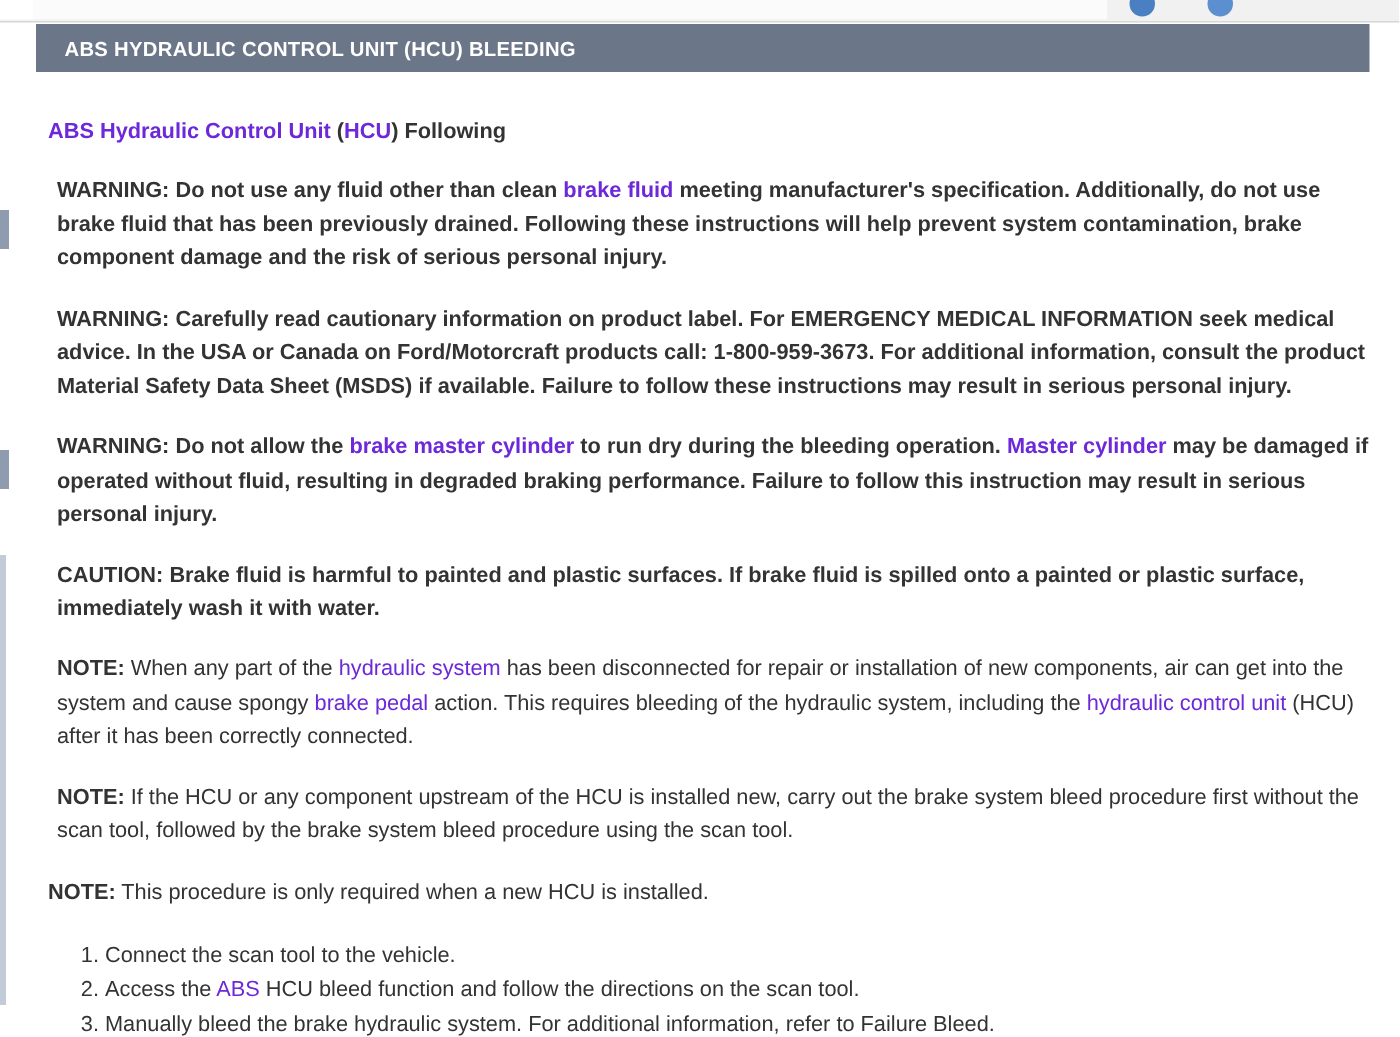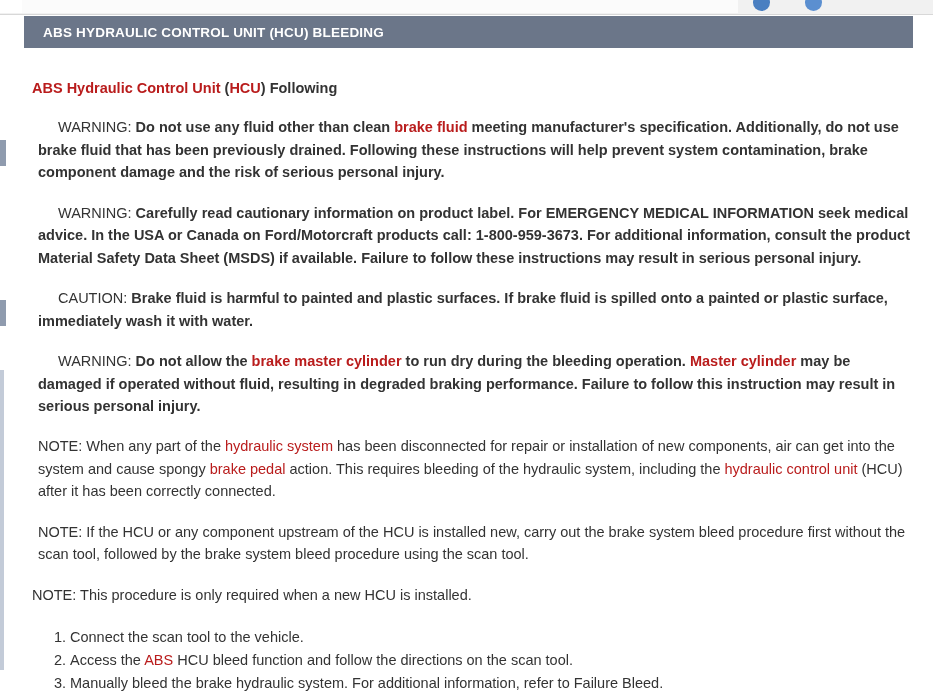--- a/index.html
+++ b/index.html
@@ -91,40 +91,39 @@
     width: 885px;
   }
   .heading {
     font-size: 14.5px;
     font-weight: bold;
     color: #333333;
     margin: 18px 0 0 0;
     line-height: 1.4;
   }
   a.link, .link {
-    color: #b91c1c;
+    color: #6d28d9;
     text-decoration: none;
     cursor: pointer;
   }
   .para {
     margin: 18px 0 0 0;
     line-height: 1.55;
   }
   .para.warn {
     font-weight: bold;
   }
   .para.note {
     font-weight: normal;
   }
   .para.note .lbl {
-    font-weight: normal;
+    font-weight: bold;
   }
   .para.warn .lbl {
-    font-weight: normal;
-    margin-left: 20px;
+    font-weight: bold;
   }
   ol.steps {
     margin: 20px 0 0 0;
     padding-left: 38px;
     line-height: 1.52;
   }
   ol.steps li {
     margin: 0 0 1px 0;
   }
   .indent1 { padding-left: 6px; }
@@ -157,25 +156,25 @@
 
     <p class="para warn indent1">
       <span class="lbl">WARNING:</span><span> Do not use any fluid other than clean </span><span class="link">brake fluid</span><span> meeting manufacturer's specification. Additionally, do not use brake fluid that has been previously drained. Following these instructions will help prevent system contamination, brake component damage and the risk of serious personal injury.</span>
     </p>
 
     <p class="para warn indent1">
       <span class="lbl">WARNING:</span><span> Carefully read cautionary information on product label. For EMERGENCY MEDICAL INFORMATION seek medical advice. In the USA or Canada on Ford/Motorcraft products call: 1-800-959-3673. For additional information, consult the product Material Safety Data Sheet (MSDS) if available. Failure to follow these instructions may result in serious personal injury.</span>
     </p>
 
     <p class="para warn indent1">
-      <span class="lbl">CAUTION:</span><span> Brake fluid is harmful to painted and plastic surfaces. If brake fluid is spilled onto a painted or plastic surface, immediately wash it with water.</span>
+      <span class="lbl">WARNING:</span><span> Do not allow the </span><span class="link">brake master cylinder</span><span> to run dry during the bleeding operation. </span><span class="link">Master cylinder</span><span> may be damaged if operated without fluid, resulting in degraded braking performance. Failure to follow this instruction may result in serious personal injury.</span>
     </p>
 
     <p class="para warn indent1">
-      <span class="lbl">WARNING:</span><span> Do not allow the </span><span class="link">brake master cylinder</span><span> to run dry during the bleeding operation. </span><span class="link">Master cylinder</span><span> may be damaged if operated without fluid, resulting in degraded braking performance. Failure to follow this instruction may result in serious personal injury.</span>
+      <span class="lbl">CAUTION:</span><span> Brake fluid is harmful to painted and plastic surfaces. If brake fluid is spilled onto a painted or plastic surface, immediately wash it with water.</span>
     </p>
 
     <p class="para note indent1">
       <span class="lbl">NOTE:</span><span> When any part of the </span><span class="link">hydraulic system</span><span> has been disconnected for repair or installation of new components, air can get into the system and cause spongy </span><span class="link">brake pedal</span><span> action. This requires bleeding of the hydraulic system, including the </span><span class="link">hydraulic control unit</span><span> (HCU) after it has been correctly connected.</span>
     </p>
 
     <p class="para note indent1">
       <span class="lbl">NOTE:</span><span> If the HCU or any component upstream of the HCU is installed new, carry out the brake system bleed procedure first without the scan tool, followed by the brake system bleed procedure using the scan tool.</span>
     </p>
 

